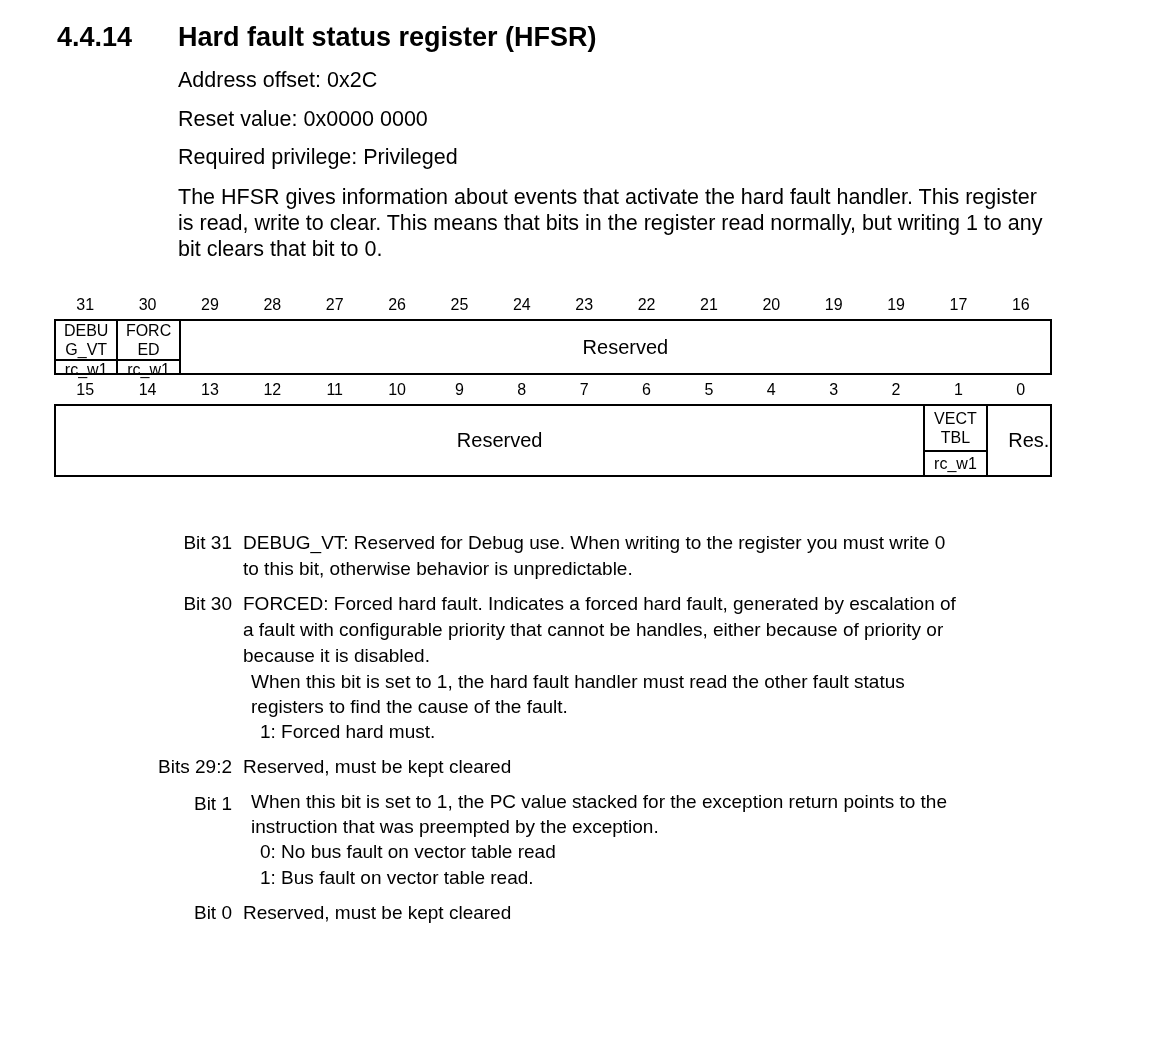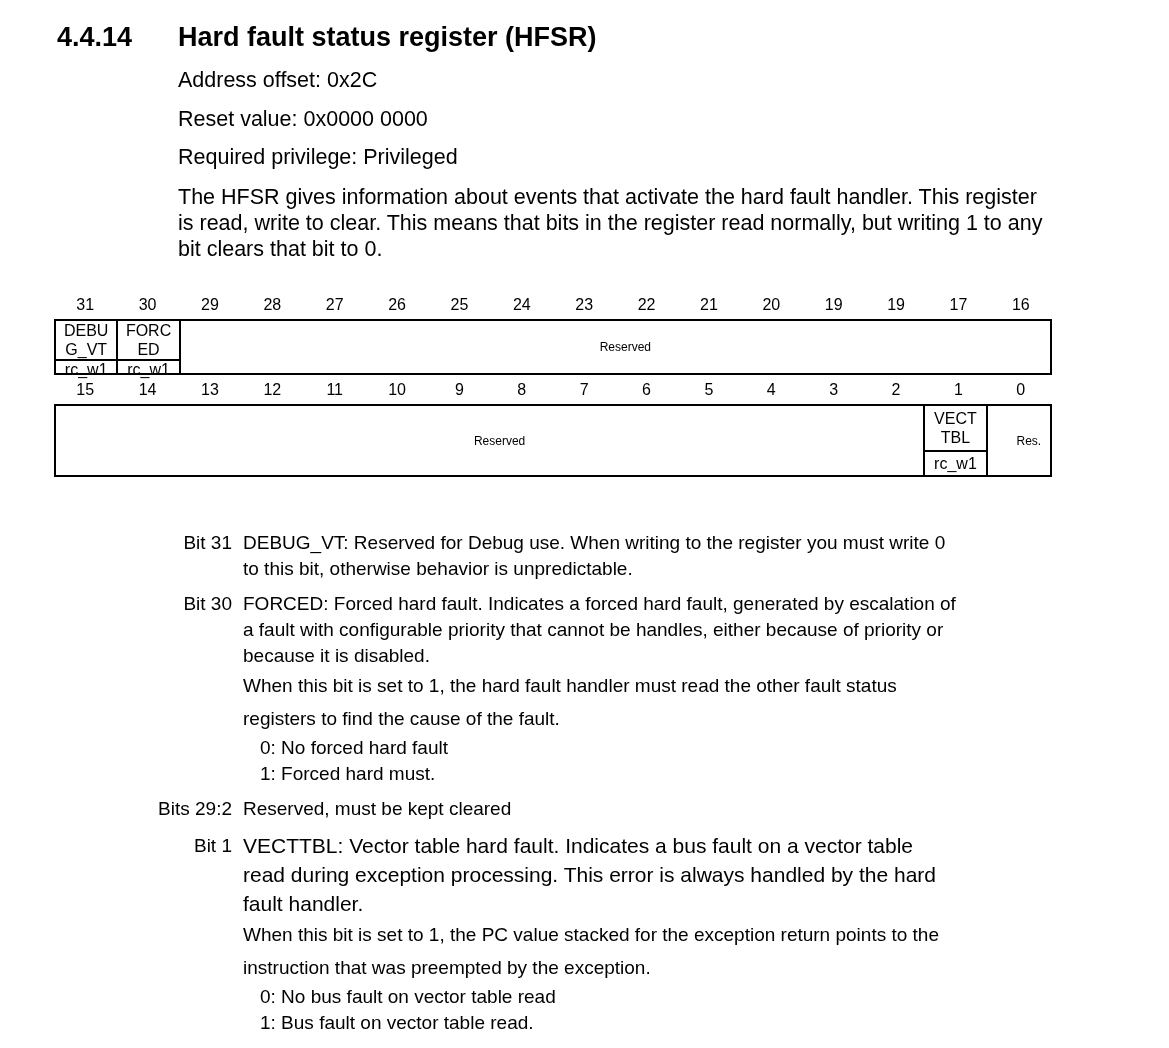--- a/index.html
+++ b/index.html
@@ -36,30 +36,30 @@
   #row-low  { height:73px; }
   .cell { border-right:2px solid #000; display:flex; flex-direction:column; }
   .cell.last { border-right:none; }
   .w1 { width:62.375px; flex:none; }
   .grow { flex:1; }
   .field-name { flex:1; display:flex; flex-direction:column; align-items:center; justify-content:center;
                 font-size:16px; line-height:19px; text-align:center; }
   .access { height:26px; border-top:2px solid #000; display:flex; align-items:center; justify-content:center;
             font-size:16px; }
   #row-low .access { height:25px; }
-  .center-cell { display:flex; align-items:center; justify-content:center; font-size:12px;padding-left:20px; }
+  .center-cell { display:flex; align-items:center; justify-content:center; font-size:20px;padding-left:20px; }
 
   
   #descs { left:0; top:530px; width:957px; }
   .bit-block { display:flex; margin-bottom:9px; }
   .bit-label { width:232px; flex:none; text-align:right; font-size:19px; line-height:26px; }
   .bit-label.lead-label { line-height:29px; }
   .bit-body { margin-left:11px; width:810px; font-size:19px; line-height:26px; }
   .bit-main.lead { font-size:21px; line-height:29px; }
-  .bit-note { line-height:33px; }
+  .bit-note { line-height:25px;margin-left:8px; }
   .bit-values div { padding-left:17px; line-height:26px; }
 </style>
 </head>
 <body>
 
 <div class="abs" id="heading">
   <span class="sec-num">4.4.14</span><span>Hard fault status register (HFSR)</span>
 </div>
 
 <div class="abs meta" id="meta-offset">Address offset: 0x2C</div>
@@ -150,37 +150,35 @@
       <div class="bit-main">DEBUG_VT: Reserved for Debug use. When writing to the register you must write 0 to this bit, otherwise behavior is unpredictable.</div>
     </div>
   </div>
 
   <div class="bit-block">
     <div class="bit-label">Bit 30</div>
     <div class="bit-body">
       <div class="bit-main">FORCED: Forced hard fault. Indicates a forced hard fault, generated by escalation of a fault with configurable priority that cannot be handles, either because of priority or because it is disabled.</div>
       <div class="bit-note">When this bit is set to 1, the hard fault handler must read the other fault status registers to find the cause of the fault.</div>
       <div class="bit-values">
-        <div>0: No forced hard fault</div>
         <div>1: Forced hard must.</div>
       </div>
     </div>
   </div>
 
   <div class="bit-block">
     <div class="bit-label">Bits 29:2</div>
     <div class="bit-body">
       <div class="bit-main">Reserved, must be kept cleared</div>
     </div>
   </div>
 
   <div class="bit-block">
     <div class="bit-label lead-label">Bit 1</div>
     <div class="bit-body">
-      <div class="bit-main lead">VECTTBL: Vector table hard fault. Indicates a bus fault on a vector table read during exception processing. This error is always handled by the hard fault handler.</div>
       <div class="bit-note">When this bit is set to 1, the PC value stacked for the exception return points to the instruction that was preempted by the exception.</div>
       <div class="bit-values">
         <div>0: No bus fault on vector table read</div>
         <div>1: Bus fault on vector table read.</div>
       </div>
     </div>
   </div>
 
   <div class="bit-block">
     <div class="bit-label">Bit 0</div>

